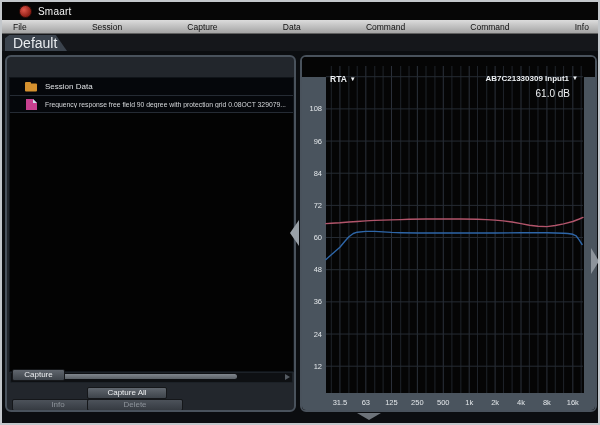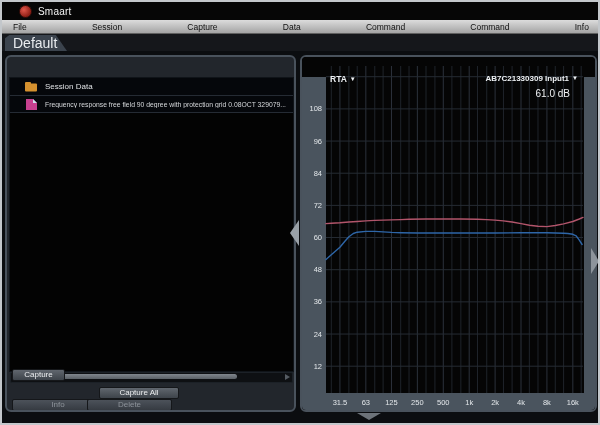--- a/index.html
+++ b/index.html
@@ -111,23 +111,23 @@
           </svg>
           <span class="row-label">Frequency response free field 90 degree with  protection grid 0.08OCT 329079...</span>
         </div>
       </div>
     <div class="hscroll">
       <div class="hs-arrow left"></div>
       <div class="hs-thumb"></div>
       <div class="hs-arrow right"></div>
     </div>
     <button class="btn" style="left:5px;top:312px;width:53px;">Capture</button>
-    <button class="btn" style="left:80px;top:330px;width:80px;margin-left:12px;">Capture All</button>
+    <button class="btn" style="left:80px;top:330px;width:80px;">Capture All</button>
     <button class="btn disabled" style="left:5px;top:342px;width:92px;">Info</button>
-    <button class="btn disabled" style="left:80px;top:342px;width:85px;">Delete</button>
+    <button class="btn disabled" style="left:80px;top:342px;width:96px;">Delete</button>
   </div>
 
   <div class="panel" id="right-panel">
     <svg id="chart-svg" width="293" height="353">
         <rect x="0" y="0" width="293" height="353" fill="#050505"></rect>
         <rect x="0" y="20" width="24" height="316" fill="#4a545e"></rect>
         <rect x="282" y="20" width="11" height="316" fill="#4a545e"></rect>
         <rect x="0" y="336" width="293" height="17" fill="#4a545e"></rect>
         <line x1="29.29193001225999" y1="9" x2="29.29193001225999" y2="336" stroke="#1f242b" stroke-width="1"></line>
         <line x1="37.931349754271764" y1="9" x2="37.931349754271764" y2="336" stroke="#2c323c" stroke-width="1"></line>

